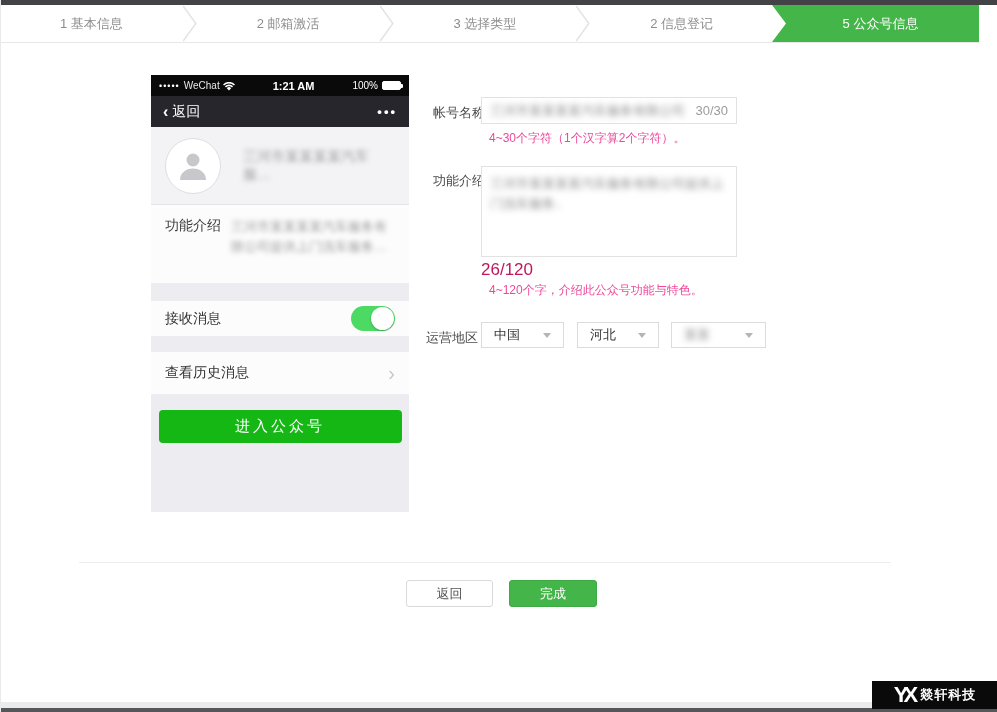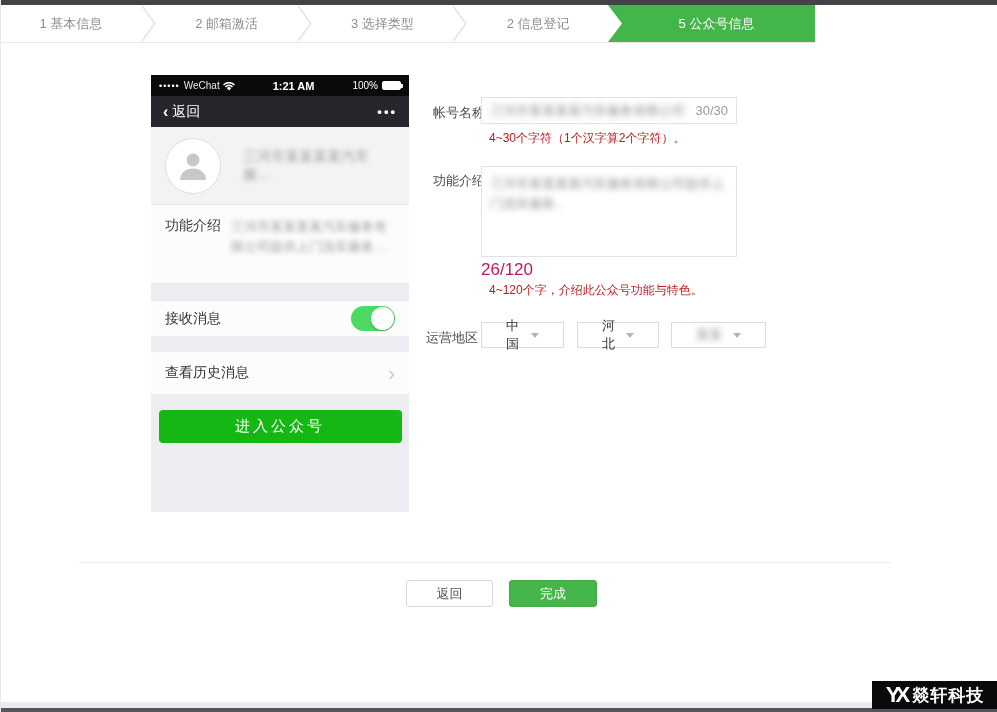--- a/index.html
+++ b/index.html
@@ -4,21 +4,21 @@
 <style>
   * { margin:0; padding:0; box-sizing:border-box; }
   html,body { width:997px; height:712px; }
   body { font-family:"Liberation Sans","DejaVu Sans",sans-serif; background:#fff; }
   #page { position:relative; width:997px; height:712px; background:#fff; overflow:hidden; border-left:1px solid #e9e9e9; }
 
   
   .top-edge { position:absolute; left:0; top:0; width:997px; height:5px; background:#424247; }
 
   
-  .stepper { position:absolute; left:0; top:5px; width:814px; height:38px; background:#fff;
+  .stepper { position:absolute; left:0; top:5px; width:978px; height:38px; background:#fff;
              border-bottom:1px solid #e7e7e7; display:flex; align-items:stretch; }
   .step { flex:1; display:flex; align-items:center; justify-content:center;
           font-size:13px; color:#8d8d8d; white-space:nowrap; }
   .step-sep { width:16px; height:100%; flex:0 0 16px; }
   .step-sep svg { display:block; height:100%; }
   .step.active { flex:0 0 207px; background:#44b549; color:#fff;
                  clip-path:polygon(0 0,100% 0,100% 100%,0 100%,14px 50%);
                  padding-left:10px; }
 
   
@@ -60,28 +60,28 @@
   .enter-btn { display:block; margin:0 auto; width:243px; height:33px; background:#14b714;
                border:none; border-radius:4px; color:#fff; font-size:15px; letter-spacing:3px;
                font-family:inherit; cursor:pointer; }
 
   
   .f-label { position:absolute; font-size:13px; color:#4a4a4a; }
   .f-input { position:absolute; left:480px; width:256px; height:27px; border:1px solid #e2e2e2;
              background:#fff; display:flex; align-items:center; padding:0 8px; font-size:13px; }
   .f-input .val { flex:1; overflow:hidden; white-space:nowrap; }
   .f-counter-in { color:#9b9b9b; font-size:13px; margin-left:6px; }
-  .f-hint { position:absolute; left:488px; font-size:12px; color:#b91c1c; }
+  .f-hint { position:absolute; left:488px; font-size:12px; color:#ec4899; }
   .f-textarea { position:absolute; left:480px; top:166px; width:256px; height:91px;
                 border:1px solid #e2e2e2; background:#fff; padding:7px 8px; font-size:13px;
                 line-height:1.5; }
   .f-counter { position:absolute; left:480px; top:260px; width:256px; 
                font-size:17px; color:#be185d; }
   .f-select { position:absolute; top:322px; height:26px; border:1px solid #dcdcdc; background:#fff;
-              display:flex; align-items:center; padding:0 24px; font-size:13px; color:#333;
+              display:flex; align-items:center; padding:0 12px; font-size:13px; color:#333;
               cursor:pointer; }
   .f-select .caret { margin-left:auto; width:0; height:0; border-left:4px solid transparent;
                      border-right:4px solid transparent; border-top:5px solid #b5b5b5; }
   .blur { filter:blur(3px); color:#8a8a8a; }
   .blur2 { filter:blur(2.5px); color:#9a9a9a; }
 
   
   .divider { position:absolute; left:78px; top:562px; width:812px; height:1px; background:#ededed; }
   .btn-back { position:absolute; left:405px; top:580px; width:87px; height:27px; background:#fff;
               border:1px solid #d9d9d9; border-radius:3px; color:#555; font-size:13px;
@@ -90,21 +90,21 @@
                 border:1px solid #3fa946; border-radius:3px; color:#fff; font-size:13px;
                 font-family:inherit; cursor:pointer; }
 
   
   .strip-light { position:absolute; left:0; top:702px; width:997px; height:6px; background:#ebebed; }
   .strip-dark { position:absolute; left:0; top:708px; width:997px; height:4px; background:#55565a; }
   .logo-box { position:absolute; left:871px; top:681px; width:126px; height:28px; background:#0a0a0a;
               color:#fff; display:flex; align-items:center; justify-content:center; z-index:5; }
   .logo-mark { font-weight:bold; font-size:22px; letter-spacing:-5px; margin-right:7px;
                }
-  .logo-text { font-weight:bold; font-size:17px; letter-spacing:1px; }
+  .logo-text { font-weight:bold; font-size:13px; letter-spacing:1px; }
 </style>
 </head>
 <body>
 
 <div id="page">
 
   <div class="top-edge"></div>
 
   <div class="stepper">
     <div class="step">1 基本信息</div>

